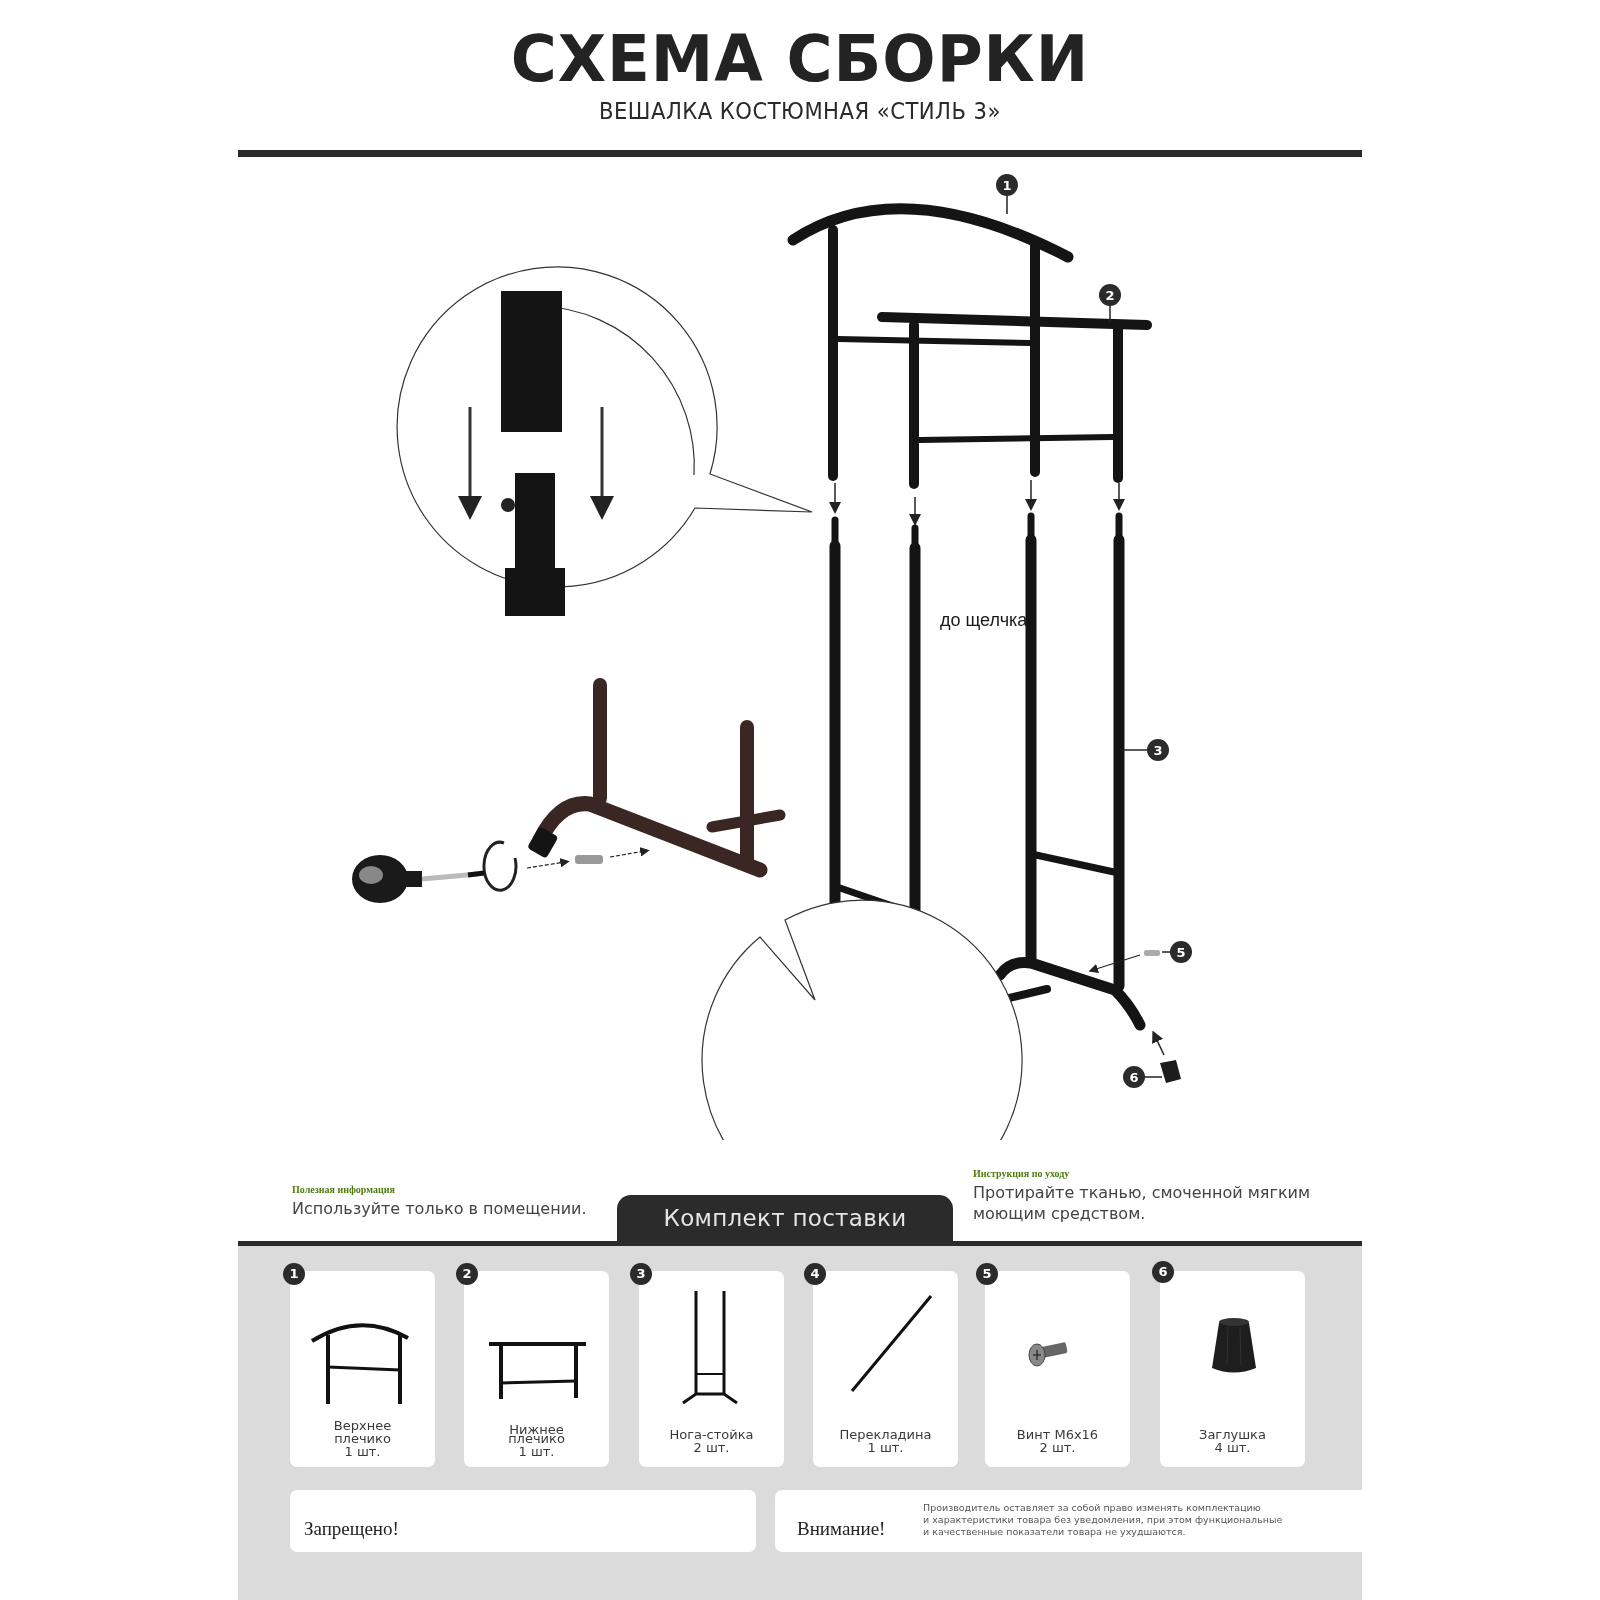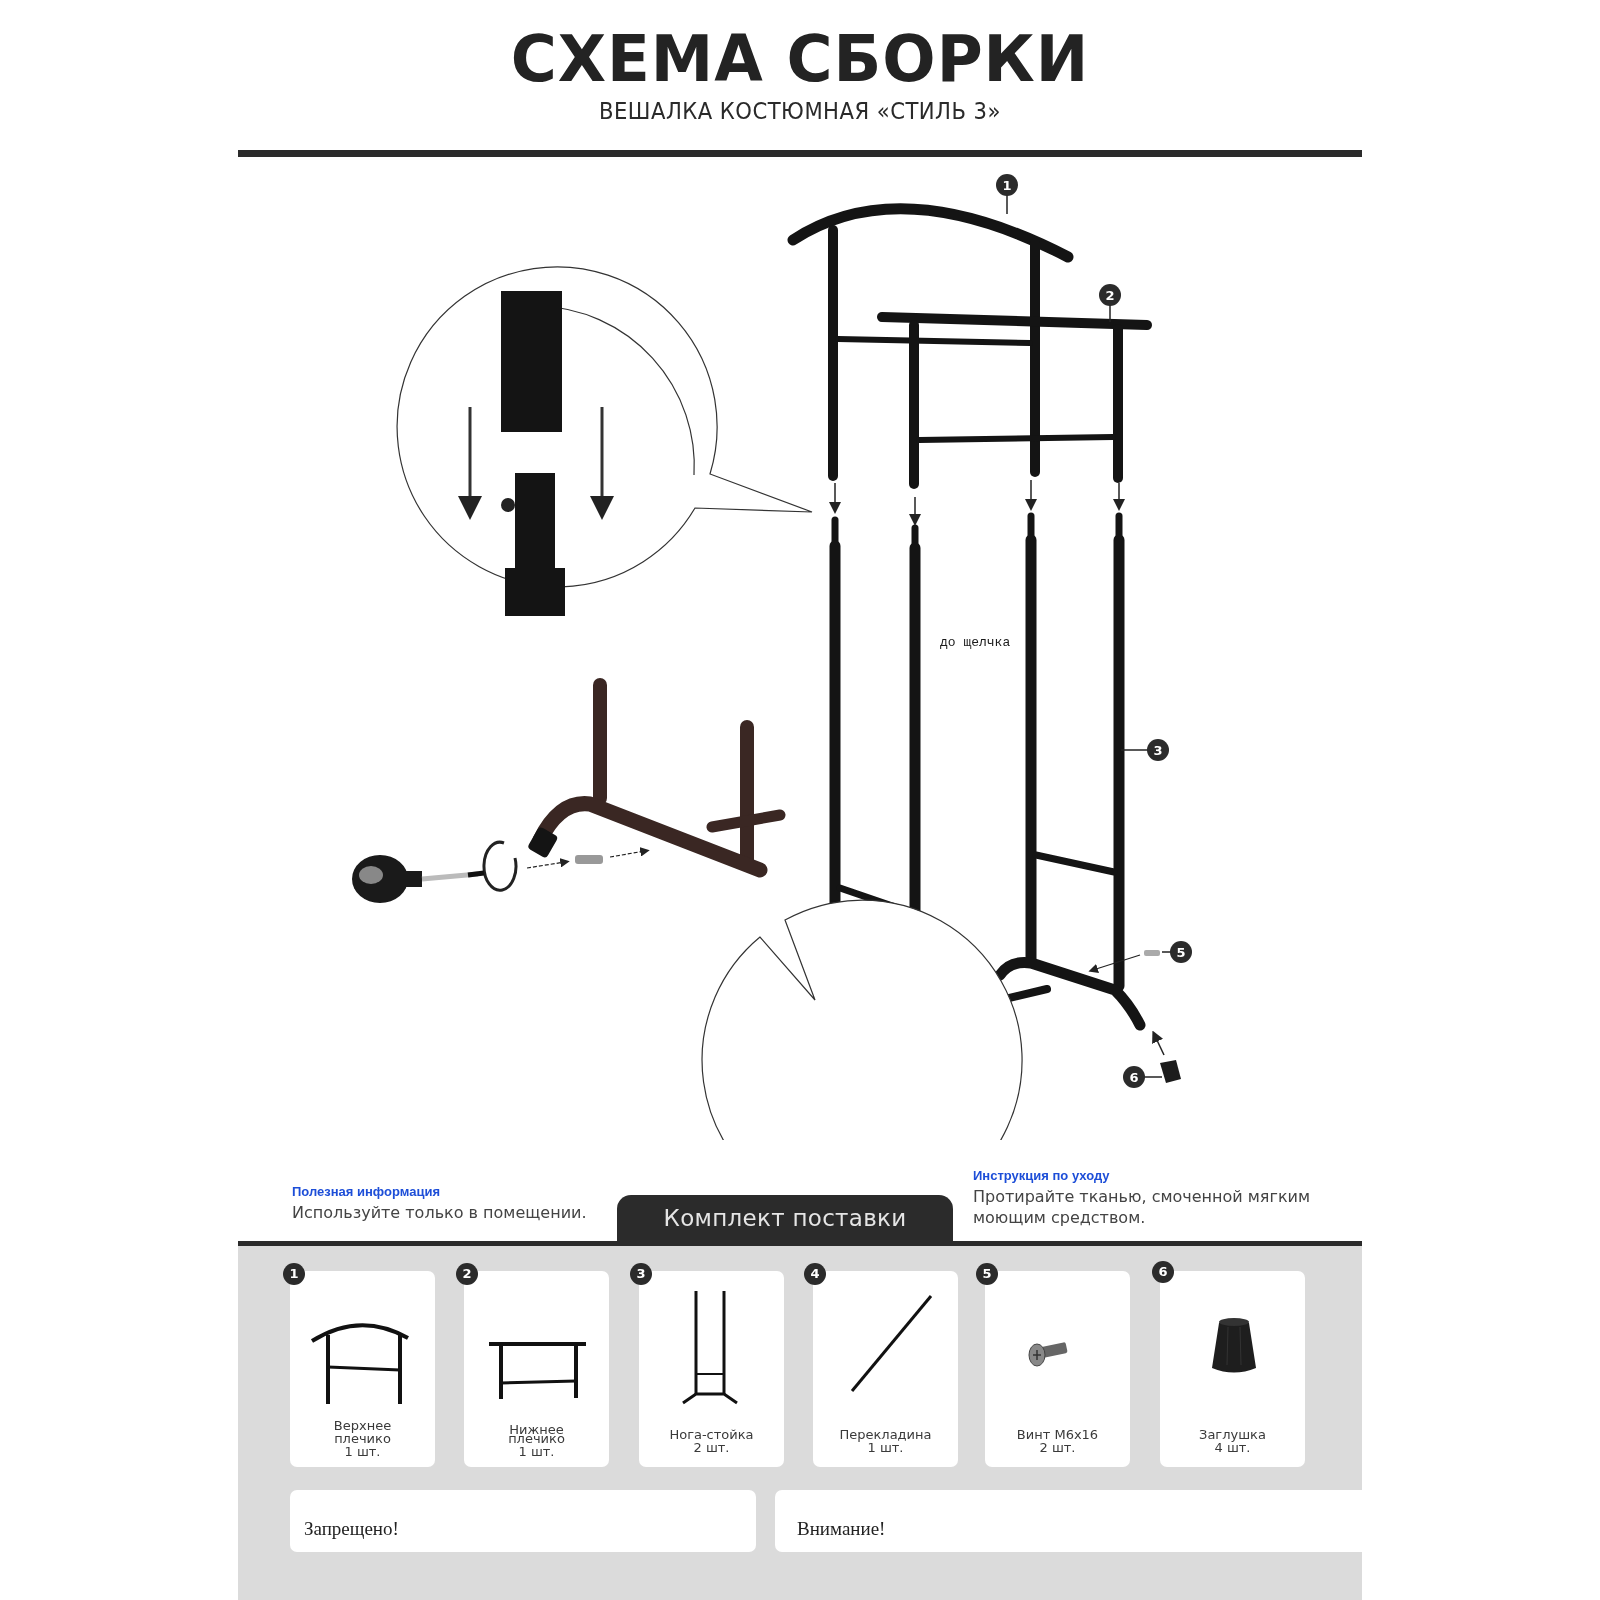--- a/index.html
+++ b/index.html
@@ -5,25 +5,25 @@
     * { box-sizing: border-box; margin: 0; padding: 0; }
     html, body { width: 1600px; height: 1600px; background: #ffffff; overflow: hidden; }
     body { position: relative; font-family: "Liberation Sans", "DejaVu Sans", sans-serif; color: #222; }
 
     .page-title { position: absolute; left: 0; width: 1600px; top: 22px; text-align: center; font-family: "DejaVu Sans", sans-serif; font-weight: bold; font-size: 64px; letter-spacing: 1px; color: #232323; transform: scaleX(0.98); }
     .page-subtitle { position: absolute; left: 0; width: 1600px; top: 98px; text-align: center; font-family: "DejaVu Sans", sans-serif; font-size: 23px; letter-spacing: 0.5px; color: #2a2a2a; transform: scaleX(0.92); }
     .top-rule { position: absolute; left: 238px; top: 150px; width: 1124px; height: 7px; background: #2b2b2b; }
 
     .diagram { position: absolute; left: 0; top: 160px; width: 1600px; height: 980px; }
     .diagram svg { position: absolute; left: 0; top: 0; }
-    .click-label { position: absolute; left: 940px; top: 475px; font-size: 13px; color: #1a1a1a; font-family: Liberation Mono, monospace; }
+    .click-label { position: absolute; left: 940px; top: 450px; font-size: 18px; color: #1a1a1a; font-family: Liberation Sans, sans-serif; }
 
     .info-useful { position: absolute; left: 292px; top: 1184px; }
     .info-care { position: absolute; left: 973px; top: 1168px; }
-    .info-head { font-family: Liberation Sans, sans-serif; font-weight: bold; font-size: 13px; color: #1d4ed8; margin-bottom: 3px; }
+    .info-head { font-family: Liberation Serif, serif; font-weight: bold; font-size: 10px; color: #4d7c0f; margin-bottom: 3px; }
     .info-text { font-family: "DejaVu Sans", sans-serif; font-size: 16px; color: #444; line-height: 21px; }
 
     .kit-tab { position: absolute; left: 617px; top: 1195px; width: 336px; height: 49px; background: #2b2b2b; border-radius: 14px 14px 0 0; color: #e5e5e5; font-family: "DejaVu Sans", sans-serif; font-size: 23px; text-align: center; line-height: 46px; letter-spacing: 0.3px; }
     .kit-rule { position: absolute; left: 238px; top: 1241px; width: 1124px; height: 5px; background: #2b2b2b; }
     .kit-panel { position: absolute; left: 238px; top: 1246px; width: 1124px; height: 354px; background: #dbdbdb; }
 
     .kit-card { position: absolute; top: 1271px; width: 145px; height: 196px; background: #fff; border-radius: 7px; }
     .kit-num { position: absolute; width: 22px; height: 22px; border-radius: 50%; background: #2b2b2b; color: #fff; font-weight: bold; font-size: 13px; text-align: center; line-height: 22px; font-family: "DejaVu Sans", sans-serif; }
     .kit-card .art { position: absolute; left: 0; top: 20px; width: 145px; height: 120px; }
     .kit-card .label { position: absolute; left: 0; width: 145px; text-align: center; font-family: "DejaVu Sans", sans-serif; font-size: 13px; line-height: 13px; color: #3a3a3a; }
@@ -251,13 +251,16 @@
   <div class="label" style="top:157px">Заглушка</div>
   <div class="label" style="top:170px">4 шт.</div>
 </div>
 <div class="kit-num" style="left:1152px;top:1261px">6</div>
 
 <div class="note-card" style="left:290px;width:466px">
   <div class="note-title" style="left:14px;top:19px">Запрещено!</div>
 </div>
 <div class="note-card" style="left:775px;width:639px">
   <div class="note-title" style="left:22px;top:19px">Внимание!</div>
+  <div class="note-body" style="left:148px;top:12px">Производитель оставляет за собой право изменять комплектацию
+и характеристики товара без уведомления, при этом функциональные
+и качественные показатели товара не ухудшаются.</div>
 </div>
 
 </body></html>

